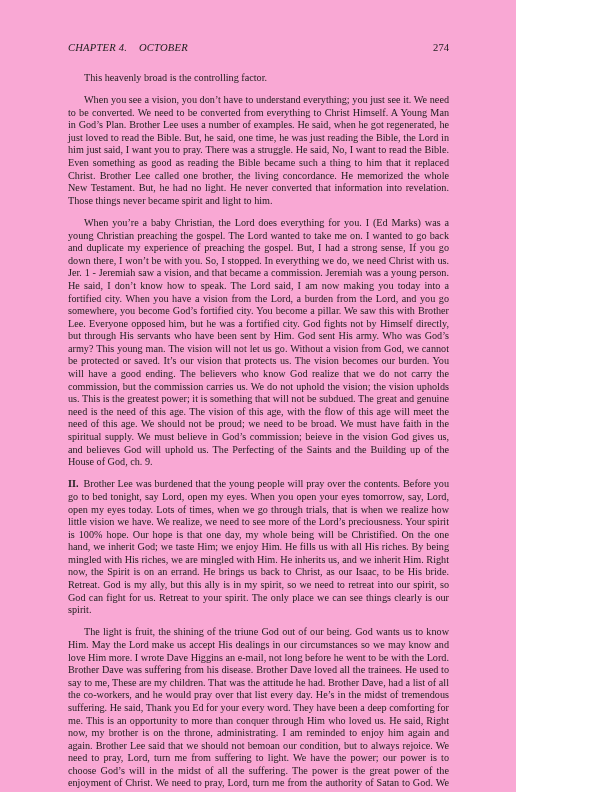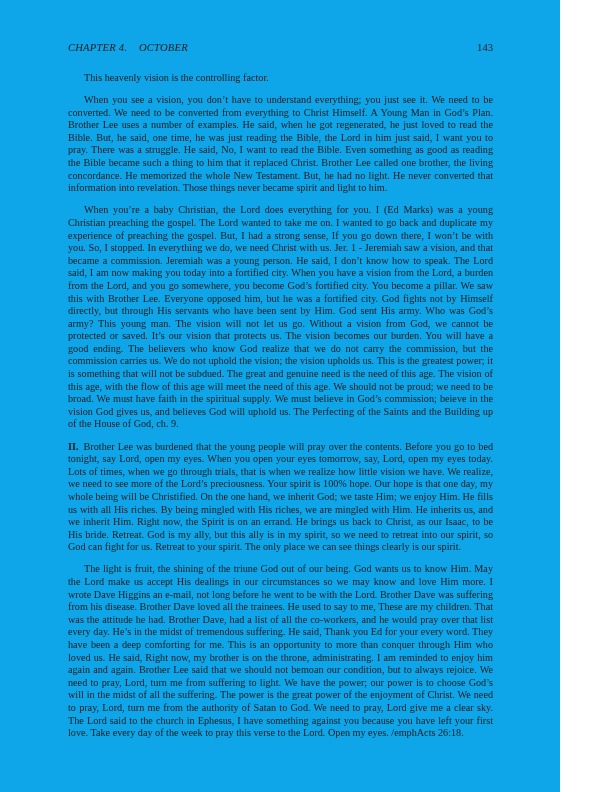--- a/index.html
+++ b/index.html
@@ -2,23 +2,23 @@
 <html><head>
 <meta charset="utf-8">
 <style>
   html, body {
     margin: 0;
     padding: 0;
     background: #ffffff;
   }
   .page {
     position: relative;
-    width: 560px;
+    width: 516px;
     height: 792px;
-    background: #0ea5e9;
+    background: #f9a8d4;
     box-sizing: border-box;
     padding: 42px 67px 0 68px;
     font-family: "Liberation Serif", "DejaVu Serif", serif;
     color: #1c1c1c;
     overflow: hidden;
   }
   .running-header {
     display: flex;
     justify-content: space-between;
     align-items: baseline;
@@ -54,22 +54,22 @@
 </style>
 </head>
 <body>
 
 <div class="page">
   <header class="running-header">
     <span class="chapter-heading">
       <span class="chap-label">CHAPTER 4.</span>
       <span class="chap-title">OCTOBER</span>
     </span>
-    <span class="pagenum">143</span>
+    <span class="pagenum">274</span>
   </header>
   <main class="body-text">
-      <p class="para indent"><span class="seg-normal">This heavenly vision is the controlling factor.</span></p>
+      <p class="para indent"><span class="seg-normal">This heavenly broad is the controlling factor.</span></p>
       <p class="para indent"><span class="seg-normal">When you see a vision, you don’t have to understand everything; you just see it. We need to be converted. We need to be converted from everything to Christ Himself. </span><span class="seg-italic">A Young Man in God’s Plan.</span><span class="seg-normal"> Brother Lee uses a number of examples. He said, when he got regenerated, he just loved to read the Bible. But, he said, one time, he was just reading the Bible, the Lord in him just said, I want you to pray. There was a struggle. He said, No, I want to read the Bible. Even something as good as reading the Bible became such a thing to him that it replaced Christ. Brother Lee called one brother, the living concordance. He memorized the whole New Testament. But, he had no light. He never converted that information into revelation. Those things never became spirit and light to him.</span></p>
       <p class="para indent"><span class="seg-normal">When you’re a baby Christian, the Lord does everything for you. I (Ed Marks) was a young Christian preaching the gospel. The Lord wanted to take me on. I wanted to go back and duplicate my experience of preaching the gospel. But, I had a strong sense, If you go down there, I won’t be with you. So, I stopped. In everything we do, we need Christ with us. </span><span class="seg-italic">Jer. 1</span><span class="seg-normal"> - Jeremiah saw a vision, and that became a commission. Jeremiah was a young person. He said, I don’t know how to speak. The Lord said, I am now making you today into a fortified city. When you have a vision from the Lord, a burden from the Lord, and you go somewhere, you become God’s fortified city. You become a pillar. We saw this with Brother Lee. Everyone opposed him, but he was a fortified city. God fights not by Himself directly, but through His servants who have been sent by Him. God sent His army. Who was God’s army? This young man. The vision will not let us go. Without a vision from God, we cannot be protected or saved. It’s our vision that protects us. The vision becomes our burden. You will have a good ending. The believers who know God realize that we do not carry the commission, but the commission carries us. We do not uphold the vision; the vision upholds us. This is the greatest power; it is something that will not be subdued. The great and genuine need is the need of this age. The vision of this age, with the flow of this age will meet the need of this age. We should not be proud; we need to be broad. We must have faith in the spiritual supply. We must believe in God’s commission; beieve in the vision God gives us, and believes God will uphold us. </span><span class="seg-italic">The Perfecting of the Saints and the Building up of the House of God, ch. 9.</span></p>
       <p class="para"><span class="seg-bold">II.</span><span class="seg-normal"> Brother Lee was burdened that the young people will pray over the contents. Before you go to bed tonight, say Lord, open my eyes. When you open your eyes tomorrow, say, Lord, open my eyes today. Lots of times, when we go through trials, that is when we realize how little vision we have. We realize, we need to see more of the Lord’s preciousness. Your spirit is 100% hope. Our hope is that one day, my whole being will be Christified. On the one hand, we inherit God; we taste Him; we enjoy Him. He fills us with all His riches. By being mingled with His riches, we are mingled with Him. He inherits us, and we inherit Him. Right now, the Spirit is on an errand. He brings us back to Christ, as our Isaac, to be His bride. Retreat. God is my ally, but this ally is in my spirit, so we need to retreat into our spirit, so God can fight for us. Retreat to your spirit. The only place we can see things clearly is our spirit.</span></p>
       <p class="para indent"><span class="seg-normal">The light is fruit, the shining of the triune God out of our being. God wants us to know Him. May the Lord make us accept His dealings in our circumstances so we may know and love Him more. I wrote Dave Higgins an e-mail, not long before he went to be with the Lord. Brother Dave was suffering from his disease. Brother Dave loved all the trainees. He used to say to me, These are my children. That was the attitude he had. Brother Dave, had a list of all the co-workers, and he would pray over that list every day. He’s in the midst of tremendous suffering. He said, Thank you Ed for your every word. They have been a deep comforting for me. This is an opportunity to more than conquer through Him who loved us. He said, Right now, my brother is on the throne, administrating. I am reminded to enjoy him again and again. Brother Lee said that we should not bemoan our condition, but to always rejoice. We need to pray, Lord, turn me from suffering to light. We have the power; our power is to choose God’s will in the midst of all the suffering. The power is the great power of the enjoyment of Christ. We need to pray, Lord, turn me from the authority of Satan to God. We need to pray, Lord give me a clear sky. The Lord said to the church in Ephesus, I have something against you because you have left your first love. Take every day of the week to pray this verse to the Lord. Open my eyes. /emphActs 26:18.</span></p>
     </main>
 </div>
 
 </body></html>

